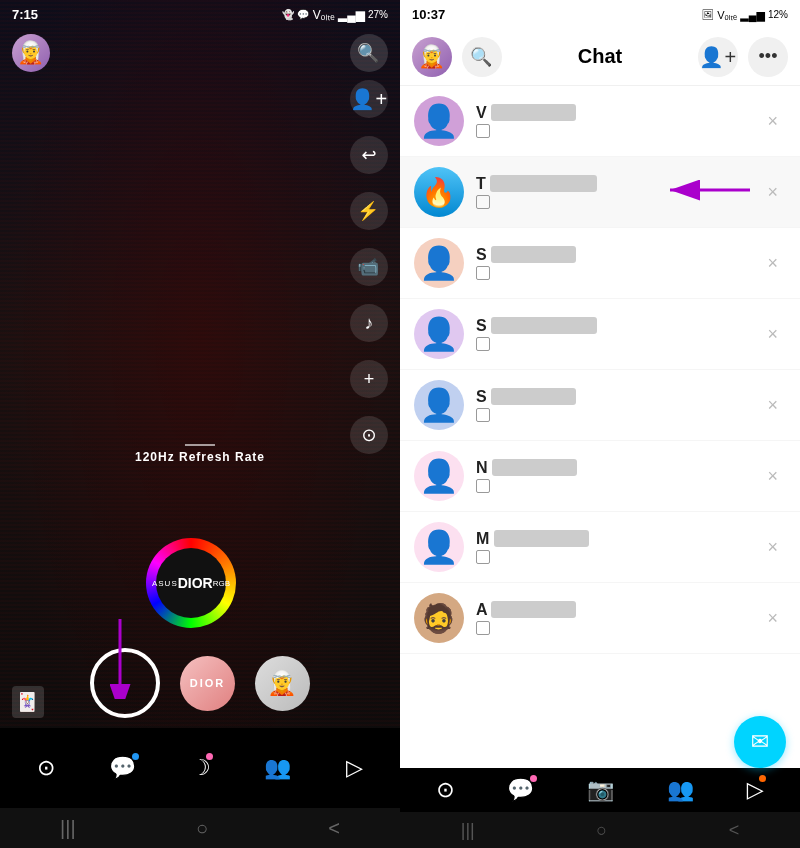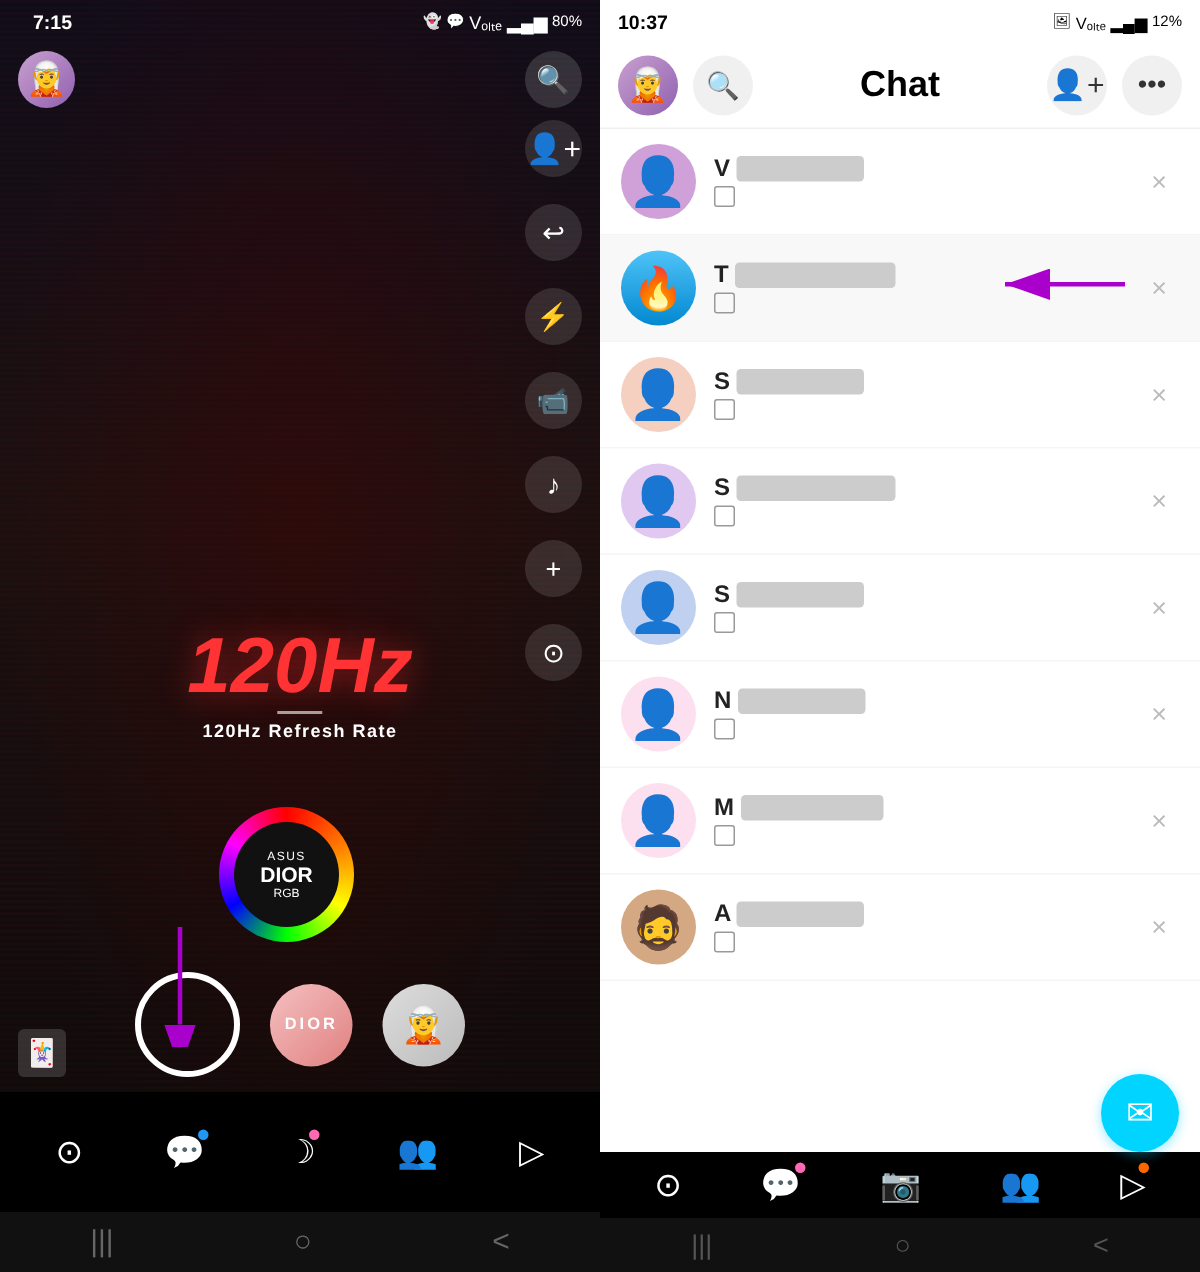--- a/index.html
+++ b/index.html
@@ -34,21 +34,21 @@
       content: '';
       position: absolute;
       top: 0; left: 0; right: 0; bottom: 0;
       background:
         radial-gradient(ellipse at 50% 40%, rgba(80,0,0,0.3) 0%, transparent 70%),
         repeating-linear-gradient(0deg, transparent, transparent 2px, rgba(255,0,0,0.03) 2px, rgba(255,0,0,0.03) 4px);
     }
 
     .left-status-bar {
       position: absolute;
-      top: 0; left: 10px; right: 0;
+      top: 0; left: 0; right: 0;
       height: 28px;
       display: flex;
       align-items: center;
       justify-content: space-between;
       padding: 4px 12px;
       z-index: 10;
     }
 
     .left-time {
       color: #fff;
@@ -173,21 +173,21 @@
       align-items: center;
       justify-content: center;
     }
 
     .aura-inner {
       width: 70px;
       height: 70px;
       border-radius: 50%;
       background: #111;
       display: flex;
-      flex-direction: column;
+      flex-direction: row;
       align-items: center;
       justify-content: center;
     }
 
     .aura-brand {
       color: #fff;
       font-size: 8px;
       letter-spacing: 1px;
     }
 
@@ -405,21 +405,21 @@
       align-items: center;
       justify-content: center;
       font-size: 18px;
       color: #333;
       flex-shrink: 0;
     }
 
     .chat-title {
       flex: 1;
       text-align: center;
-      font-size: 24px;
+      font-size: 20px;
       font-weight: 700;
       color: #000;
     }
 
     .add-friend-right {
       width: 40px;
       height: 40px;
       border-radius: 50%;
       background: #f0f0f0;
       display: flex;
@@ -607,21 +607,21 @@
 
 <div class="left-panel">
   <div class="left-bg"></div>
 
   <div class="left-status-bar">
     <span class="left-time">7:15</span>
     <div class="left-status-icons">
       <span>👻</span>
       <span>💬</span>
       <span style="font-size:12px">Vₒₗₜₑ ▂▄▆</span>
-      <span>80%</span>
+      <span>27%</span>
     </div>
   </div>
 
   <div class="left-top-bar">
     <div class="avatar-circle">🧝</div>
     <div class="search-circle">🔍</div>
   </div>
 
   <div class="right-icons">
     <div class="right-icon-btn add-friend-btn">
@@ -642,21 +642,20 @@
     <div class="right-icon-btn">
       <span>+</span>
     </div>
     <div class="right-icon-btn">
       <span>⊙</span>
     </div>
   </div>
 
   <div class="center-content">
     <div style="position:relative; display:flex; flex-direction:column; align-items:center; margin-top:60px;">
-      <div class="hz-text">120Hz</div>
       <div style="display:flex; align-items:center; gap:4px;">
         <div style="width:30px; height:2px; background:#fff; opacity:0.6;"></div>
       </div>
       <div class="hz-sub" style="margin-top:4px;">120Hz Refresh Rate</div>
     </div>
   </div>
 
   <div class="aura-container">
     <div class="aura-ring">
       <div class="aura-inner">

